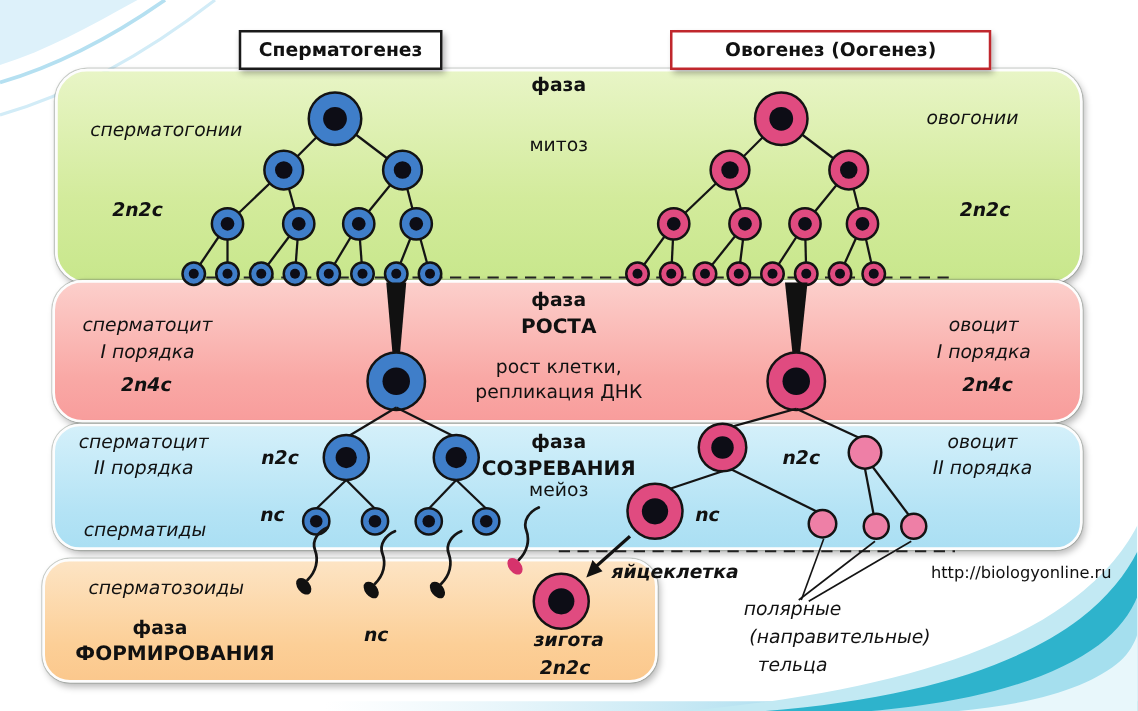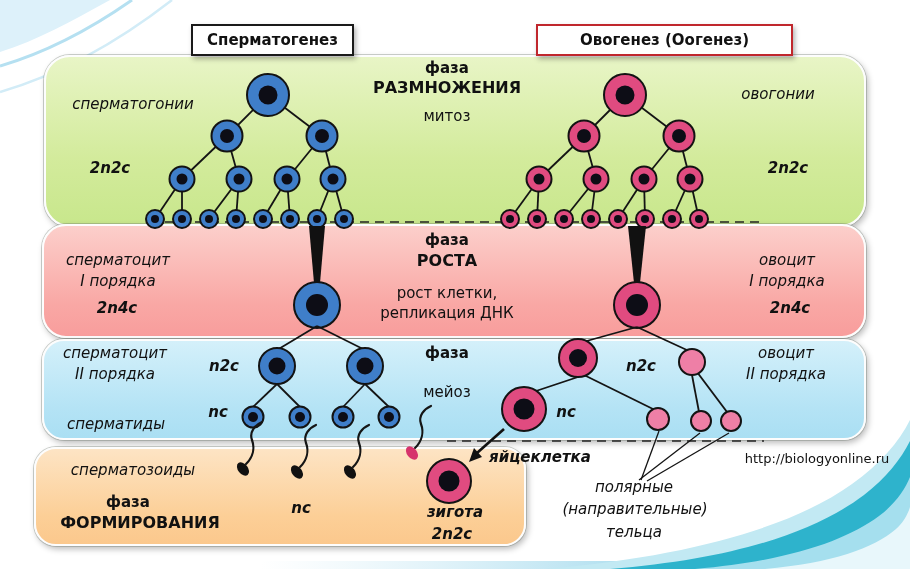--- a/index.html
+++ b/index.html
@@ -267,51 +267,51 @@
   </div>
   <div class="tbox" id="tbox-ovum">
     <span>Овогенез (Оогенез)</span>
   </div>
 
   <div class="lbl it" style="left:133px;top:96px">сперматогонии</div>
   <div class="lbl it b" style="left:110px;top:160px">2n2c</div>
   <div class="lbl it" style="left:778px;top:86px">овогонии</div>
   <div class="lbl it b" style="left:788px;top:160px">2n2c</div>
   <div class="lbl b" style="left:447px;top:60px">фаза</div>
-  <div class="lbl b big" style="left:447px;top:79px">РАЗМНОЖЕНИЯ</div>
   <div class="lbl" style="left:447px;top:108px">митоз</div>
 
   <div class="lbl it" style="left:118px;top:252px">сперматоцит</div>
   <div class="lbl it" style="left:118px;top:273px">I порядка</div>
   <div class="lbl it b" style="left:117px;top:300px">2n4c</div>
   <div class="lbl b" style="left:447px;top:232px">фаза</div>
   <div class="lbl b big" style="left:447px;top:252px">РОСТА</div>
   <div class="lbl" style="left:447px;top:285px">рост клетки,</div>
   <div class="lbl" style="left:447px;top:305px">репликация ДНК</div>
   <div class="lbl it" style="left:787px;top:252px">овоцит</div>
   <div class="lbl it" style="left:787px;top:273px">I порядка</div>
   <div class="lbl it b" style="left:790px;top:300px">2n4c</div>
 
   <div class="lbl it" style="left:115px;top:345px">сперматоцит</div>
   <div class="lbl it" style="left:115px;top:366px">II порядка</div>
   <div class="lbl it b" style="left:224px;top:358px">n2c</div>
   <div class="lbl b" style="left:447px;top:345px">фаза</div>
+  <div class="lbl b big" style="left:447px;top:366px">СОЗРЕВАНИЯ</div>
   <div class="lbl" style="left:447px;top:384px">мейоз</div>
   <div class="lbl it b" style="left:641px;top:358px">n2c</div>
   <div class="lbl it" style="left:786px;top:345px">овоцит</div>
   <div class="lbl it" style="left:786px;top:366px">II порядка</div>
   <div class="lbl it" style="left:116px;top:416px">сперматиды</div>
   <div class="lbl it b" style="left:218px;top:404px">nc</div>
   <div class="lbl it b" style="left:566px;top:404px">nc</div>
 
   <div class="lbl it" style="left:133px;top:462px">сперматозоиды</div>
   <div class="lbl b" style="left:128px;top:494px">фаза</div>
   <div class="lbl b big" style="left:140px;top:514px">ФОРМИРОВАНИЯ</div>
   <div class="lbl it b" style="left:301px;top:500px">nc</div>
   <div class="lbl it b" style="left:540px;top:449px">яйцеклетка</div>
   <div class="lbl it b" style="left:455px;top:504px">зигота</div>
   <div class="lbl it b" style="left:452px;top:526px">2n2c</div>
   <div class="lbl it" style="left:634px;top:479px">полярные</div>
-  <div class="lbl it" style="left:635px;top:501px">(направительные)</div>
+  <div class="lbl it" style="left:672px;top:501px">(направительные)</div>
   <div class="lbl it" style="left:634px;top:524px">тельца</div>
   <div class="lbl sm" style="left:817px;top:452px">http://biologyonline.ru</div>
 
 </div>
 
 </body></html>

